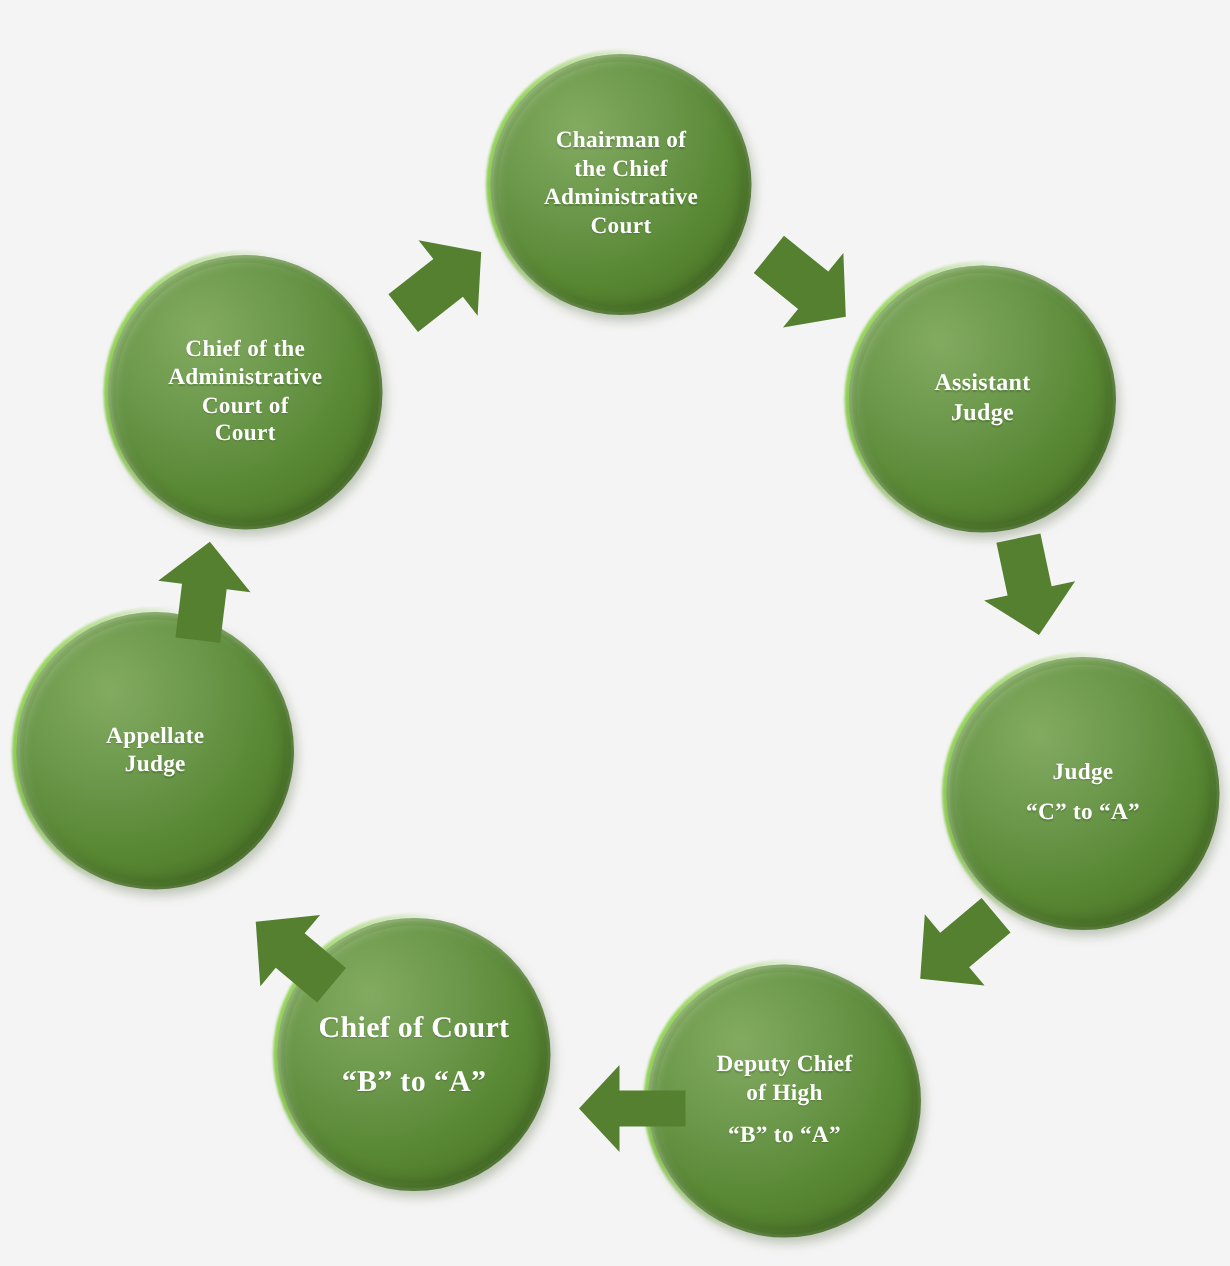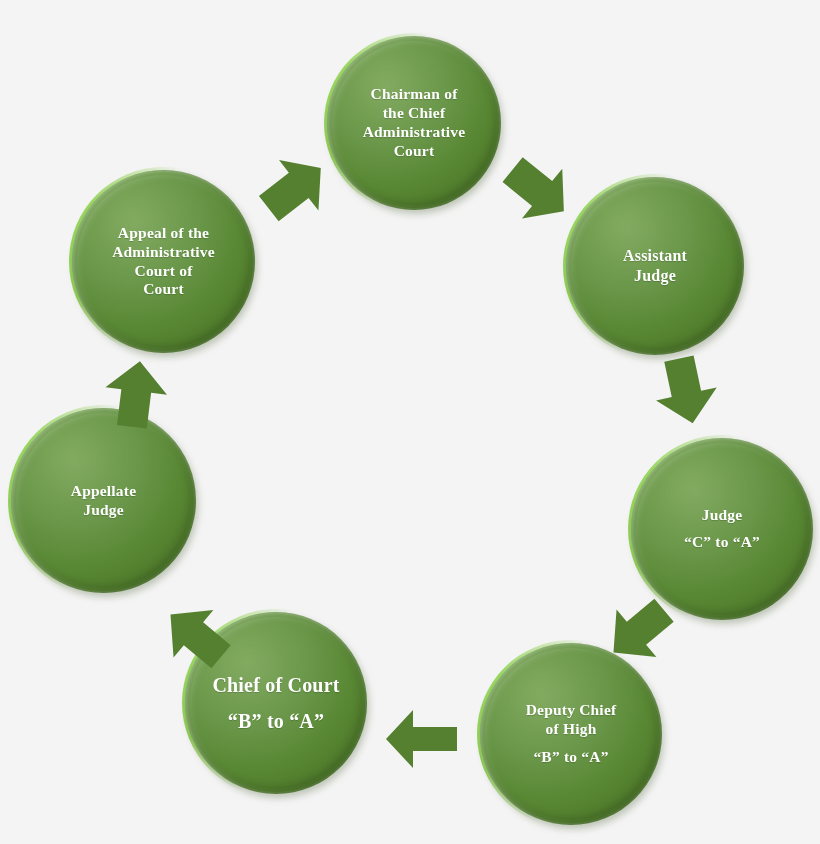--- a/index.html
+++ b/index.html
@@ -82,21 +82,21 @@
   }
   .node .label .sub {
     display: block;
     margin-top: 0.55em;
   }
 
   
   #node-chairman      { left: 327px; top: 36px;  width: 174px; height: 174px; font-size: 15.5px; }
   #node-assistant     { left: 566px; top: 177px; width: 178px; height: 178px; font-size: 16px; }
   #node-judge         { left: 631px; top: 438px; width: 182px; height: 182px; font-size: 15.5px; }
-  #node-deputy-chief  { left: 480px; top: 643px; width: 182px; height: 182px; font-size: 15.5px; }
+  #node-deputy-chief  { left: 432px; top: 643px; width: 182px; height: 182px; font-size: 15.5px; }
   #node-chief-court   { left: 185px; top: 612px; width: 182px; height: 182px; font-size: 20px; }
   #node-appellate     { left: 11px;  top: 408px; width: 185px; height: 185px; font-size: 15.5px; }
   #node-chief-appeal  { left: 72px;  top: 170px; width: 183px; height: 183px; font-size: 15.5px; }
 
   
   .arrow {
     position: absolute;
     z-index: 3;
   }
   .arrow svg { display: block; overflow: visible; }
@@ -155,21 +155,21 @@
 
   <div class="node" id="node-appellate">
     <div class="label">
       <span>Appellate</span><br>
       <span>Judge</span>
     </div>
   </div>
 
   <div class="node" id="node-chief-appeal">
     <div class="label">
-      <span>Appeal of the</span><br>
+      <span>Chief of the</span><br>
       <span>Administrative</span><br>
       <span>Court of</span><br>
       <span>Court</span>
     </div>
   </div>
 
   <div class="arrow" id="arrow-appeal-to-chairman">
     <svg width="84" height="74" viewBox="0 0 84 74">
       <g transform="rotate(-38 42 37)">
         <path class="body" d="M10 21 H48 V5 L76 37 L48 69 V53 H10 Z"></path>

